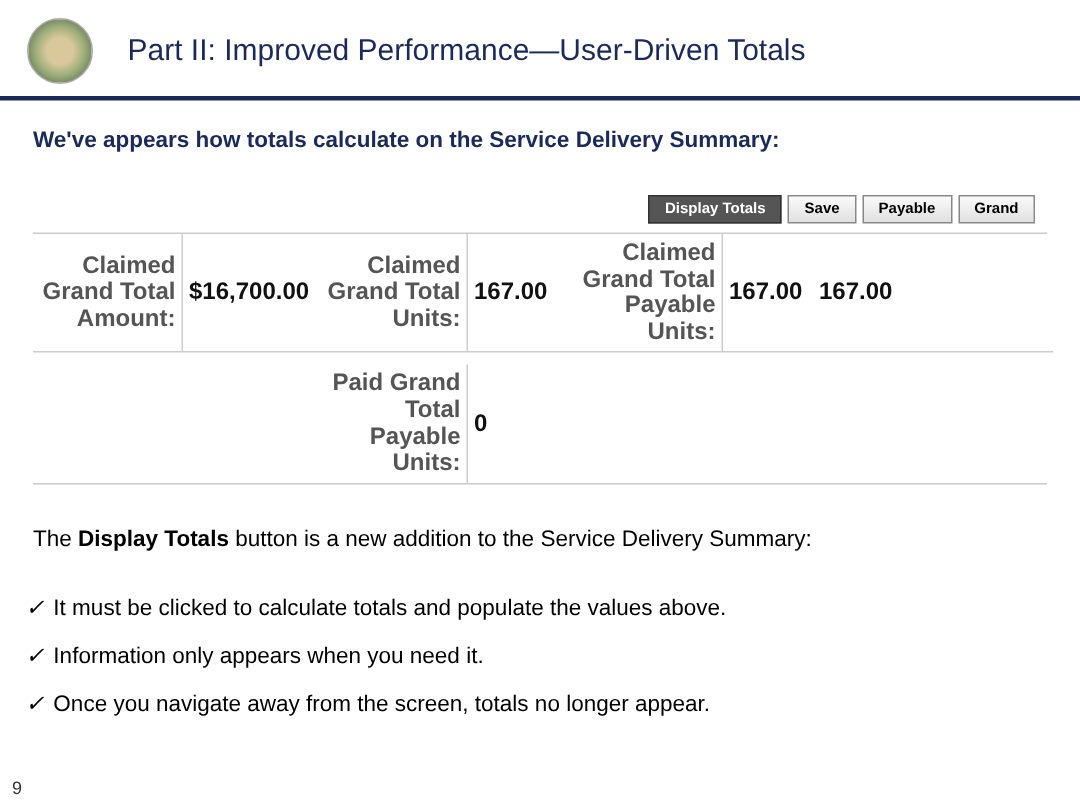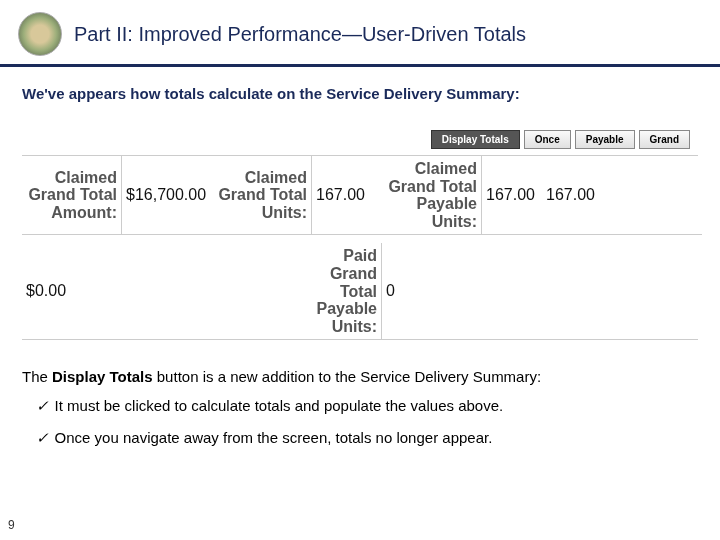--- a/index.html
+++ b/index.html
@@ -21,21 +21,21 @@
       height: 44px;
       border-radius: 50%;
       background: radial-gradient(circle, #d8c89a 30%, #9cae7a 55%, #6a7a5a 80%);
       border: 1px solid #aaa;
       flex-shrink: 0;
     }
     .title {
       color: #1a2a5a;
       font-size: 20px;
       font-weight: normal;
-      margin-left: 12px;
+      margin-left: 23px;
     }
     .hr {
       border: none;
       border-top: 3px solid #1a2a5a;
       margin: 0 0 18px 0;
     }
     .intro {
       color: #1a2a5a;
       font-size: 15px;
       font-weight: bold;
@@ -81,38 +81,38 @@
     .cell-label {
       color: #555;
       font-weight: bold;
       justify-content: flex-end;
       text-align: right;
       border-right: 1px solid #ccc;
       line-height: 1.1;
     }
     .cell-value {
       color: #111;
-      font-weight: normal;
+      font-weight: bold;
       justify-content: flex-start;
     }
     .row-sep {
       grid-column: 1 / -1;
       border-top: 1px solid #ccc;
       height: 0;
       padding: 0;
     }
     .explain {
       font-size: 15px;
       padding: 0 22px;
-      margin-bottom: 12px;
+      margin-bottom: 28px;
     }
     .explain strong { font-weight: bold; }
     .bullets {
       list-style: none;
-      padding: 0 36px;
+      padding: 0 17px;
     }
     .bullets li {
       font-size: 15px;
       margin-bottom: 14px;
     }
     .bullets li::before {
       content: "✓";
       margin-right: 6px;
       font-style: italic;
     }
@@ -131,47 +131,47 @@
   <div class="logo"></div>
   <h1 class="title">Part II: Improved Performance—User-Driven Totals</h1>
 </div>
 <hr class="hr">
 
 <div class="intro">We've appears how totals calculate on the Service Delivery Summary:</div>
 
 <div class="screenshot-area">
   <div class="button-row">
     <button class="ui-button primary">Display Totals</button>
-    <button class="ui-button">Once</button>
+    <button class="ui-button">Save</button>
     <button class="ui-button">Payable</button>
     <button class="ui-button">Grand</button>
   </div>
   <div class="totals-grid">
     <div class="cell-label">Claimed Grand Total Amount:</div>
     <div class="cell-value">$16,700.00</div>
     <div class="cell-label">Claimed Grand Total Units:</div>
     <div class="cell-value">167.00</div>
     <div class="cell-label">Claimed Grand Total Payable Units:</div>
     <div class="cell-value">167.00</div>
     <div class="cell-value">167.00</div>
 
     <div class="row-sep"></div>
 
-    <div class="cell-value">$0.00</div>
     <div></div>
       <div></div>
     <div class="cell-label">Paid Grand Total Payable Units:</div>
     <div class="cell-value">0</div>
     <div></div>
       <div></div>
   </div>
 </div>
 
 <div class="explain">
   <span>The </span><strong>Display Totals</strong><span> button is a new addition to the Service Delivery Summary:</span>
 </div>
 
 <ul class="bullets">
   <li>It must be clicked to calculate totals and populate the values above.</li>
+  <li>Information only appears when you need it.</li>
   <li>Once you navigate away from the screen, totals no longer appear.</li>
 </ul>
 
 <div class="page-num">9</div>
 
 </body></html>

